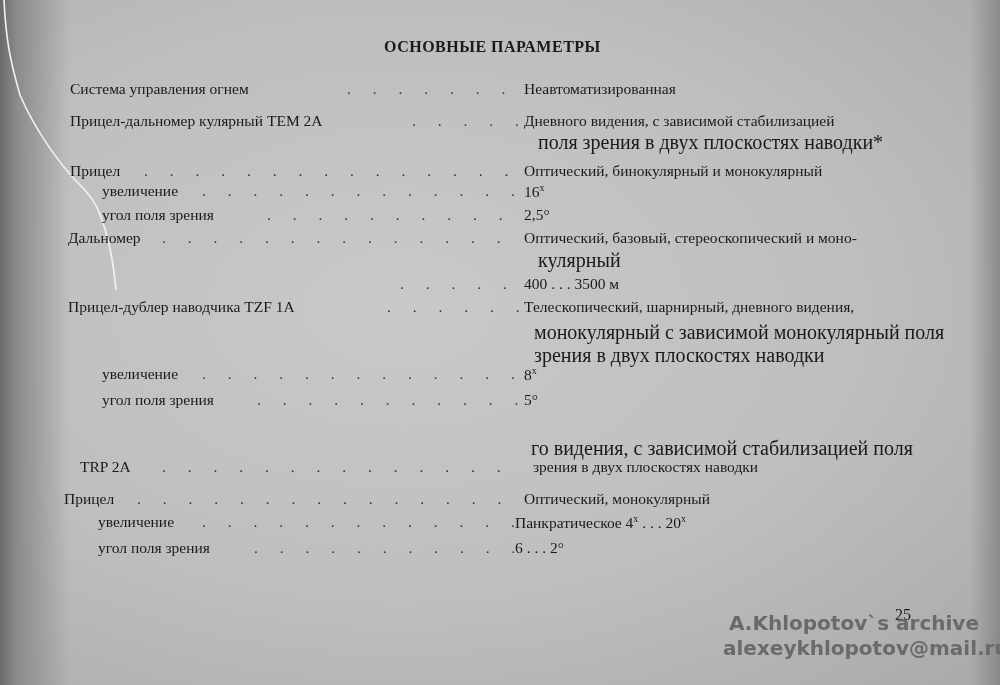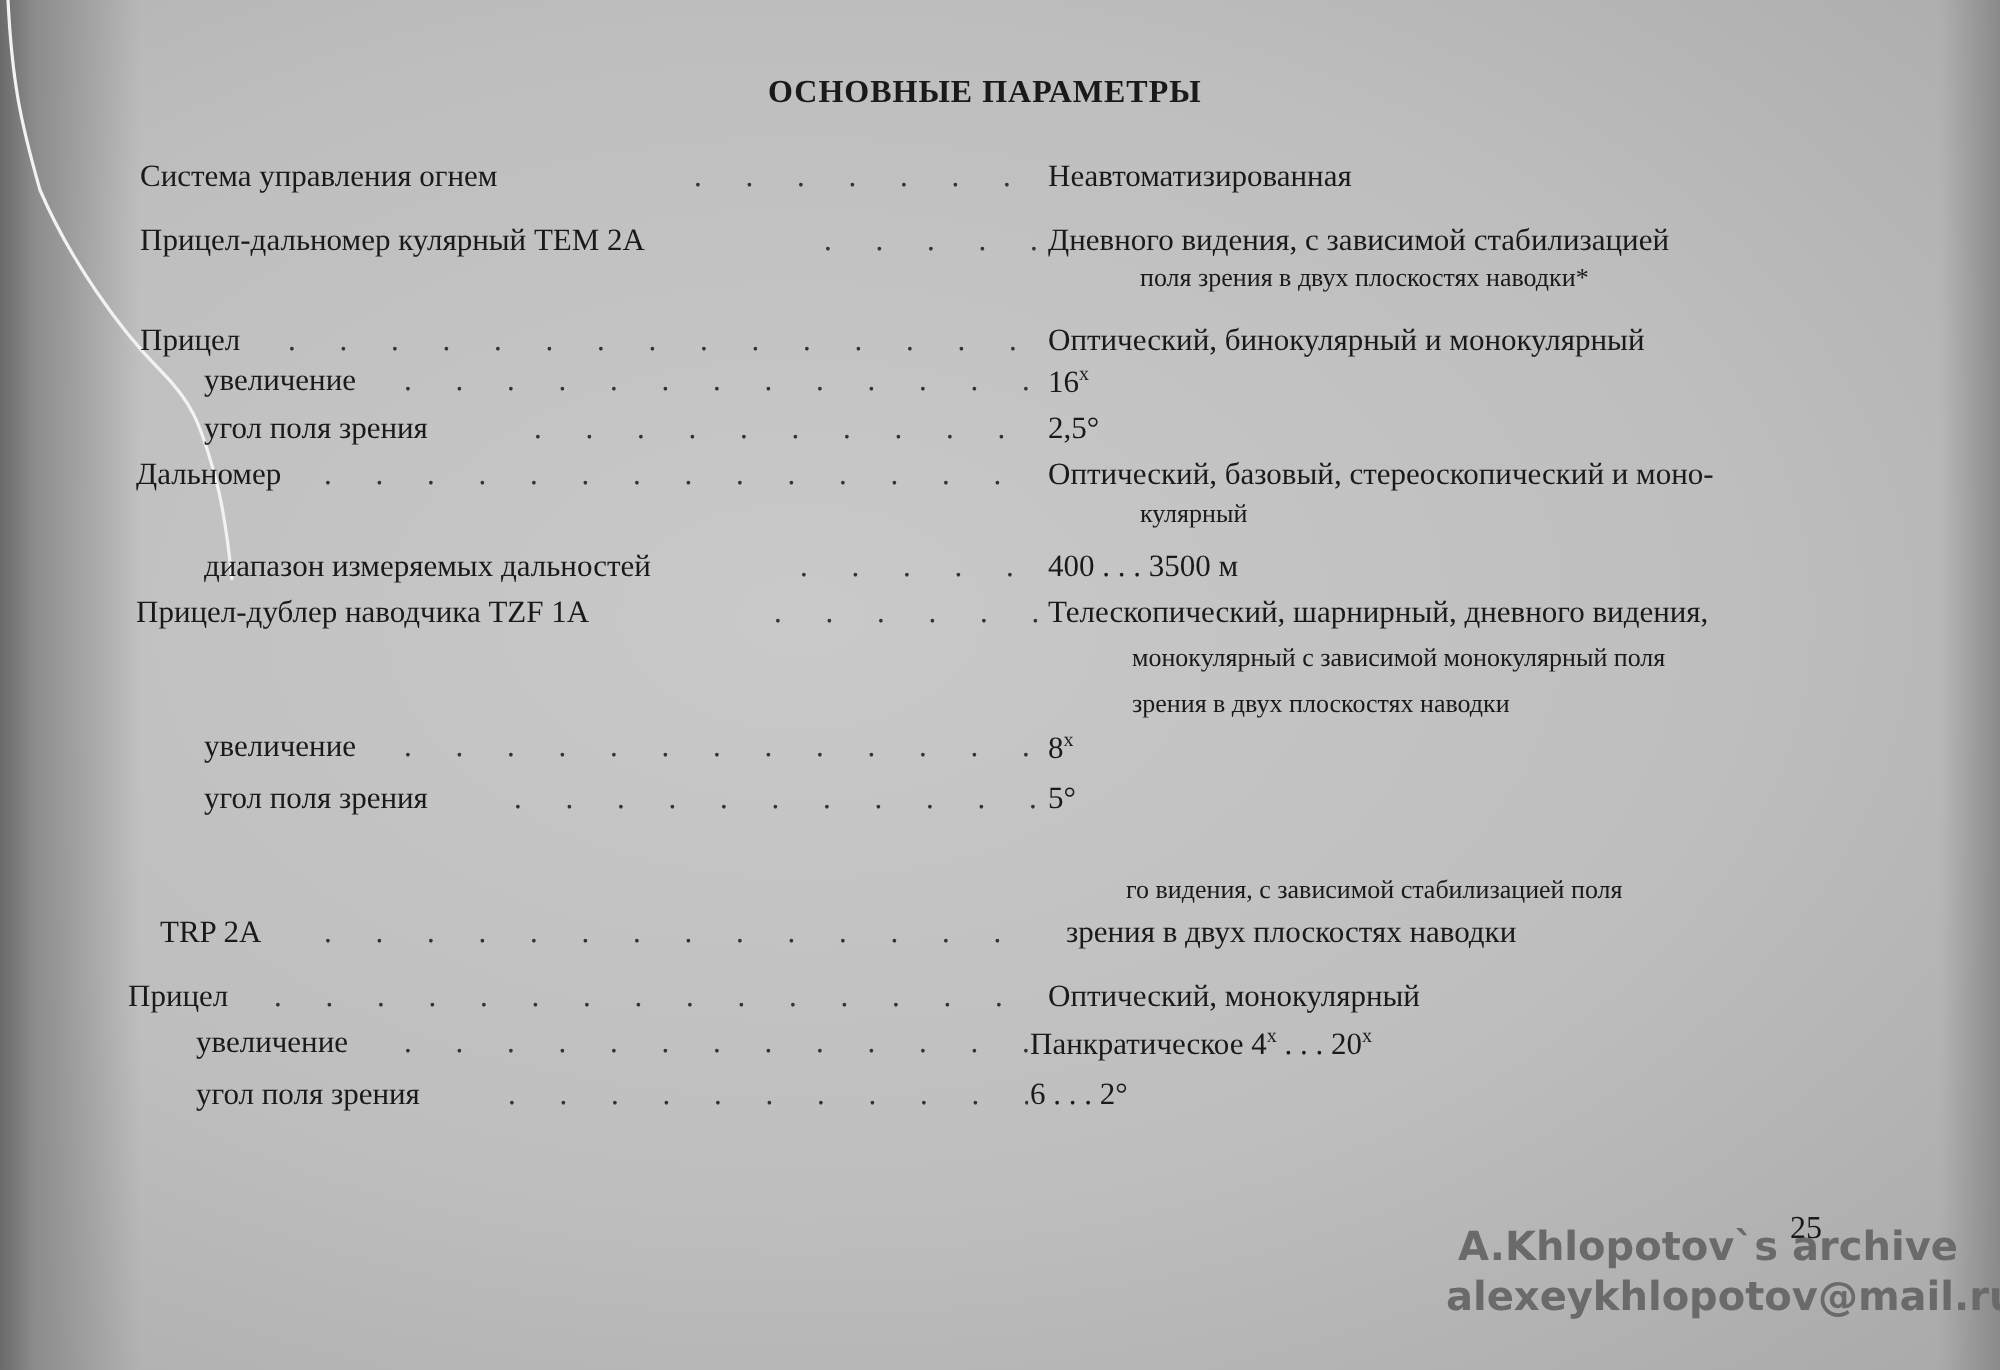--- a/index.html
+++ b/index.html
@@ -29,21 +29,21 @@
     position:absolute; left:384px; top:38px;
     font-weight:bold; font-size:16px; letter-spacing:0.5px;
   }
   .row { position:absolute; left:2px; width:1000px; font-size:15.5px; height:22px; }
   .lbl { position:absolute; white-space:nowrap; }
   .dots {
     position:absolute; white-space:nowrap; overflow:hidden;
     letter-spacing:9px; color:#333;
   }
   .val { position:absolute; left:522px; white-space:nowrap; }
-  .cont { position:absolute; white-space:nowrap; font-size:13px;margin-left:32px; }
+  .cont { position:absolute; white-space:nowrap; font-size:20px; }
   sup { font-size:10px; vertical-align:6px; }
   .wm {
     position:absolute; font-family:"DejaVu Sans","Liberation Sans",sans-serif;
     font-weight:bold; color:#6a6a6a; font-size:20px; white-space:nowrap;
   }
   .pagenum { position:absolute; left:895px; top:606px; font-size:16px; }
 </style>
 </head>
 <body>
 
@@ -88,21 +88,20 @@
   </div>
 
   <div class="row" style="top:229px">
     <span class="lbl" style="left:66px">Дальномер</span>
     <span class="dots" style="left:160px;width:357px">. . . . . . . . . . . . . . . . . . . . . . . . . . . . . . . . . . . . . . . .</span>
     <span class="val">Оптический, базовый, стереоскопический и моно-</span>
   </div>
   <div class="cont" style="left:538px;top:249px">кулярный</div>
 
   <div class="row" style="top:275px">
-    <span class="lbl" style="left:100px">диапазон измеряемых дальностей</span>
     <span class="dots" style="left:398px;width:119px">. . . . . . . . . . . . . . . . . . . . . . . . . . . . . . . . . . . . . . . .</span>
     <span class="val">400 . . . 3500 м</span>
   </div>
 
   <div class="row" style="top:298px">
     <span class="lbl" style="left:66px">Прицел-дублер наводчика TZF 1A</span>
     <span class="dots" style="left:385px;width:132px">. . . . . . . . . . . . . . . . . . . . . . . . . . . . . . . . . . . . . . . .</span>
     <span class="val">Телескопический, шарнирный, дневного видения,</span>
   </div>
   <div class="cont" style="left:534px;top:321px">монокулярный с зависимой монокулярный поля</div>

